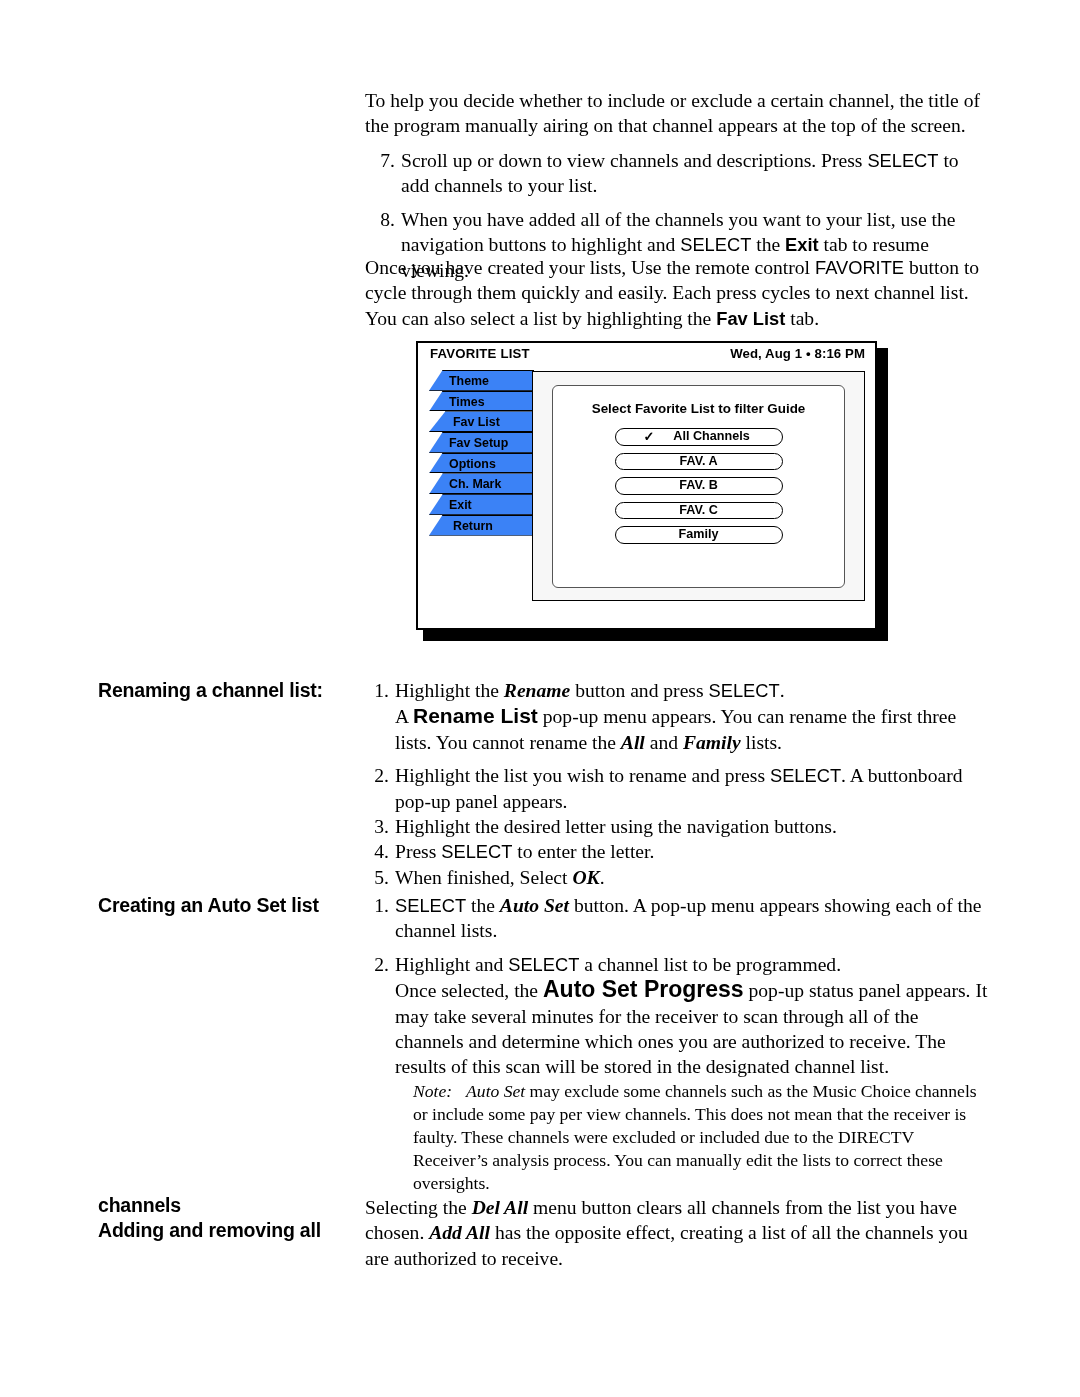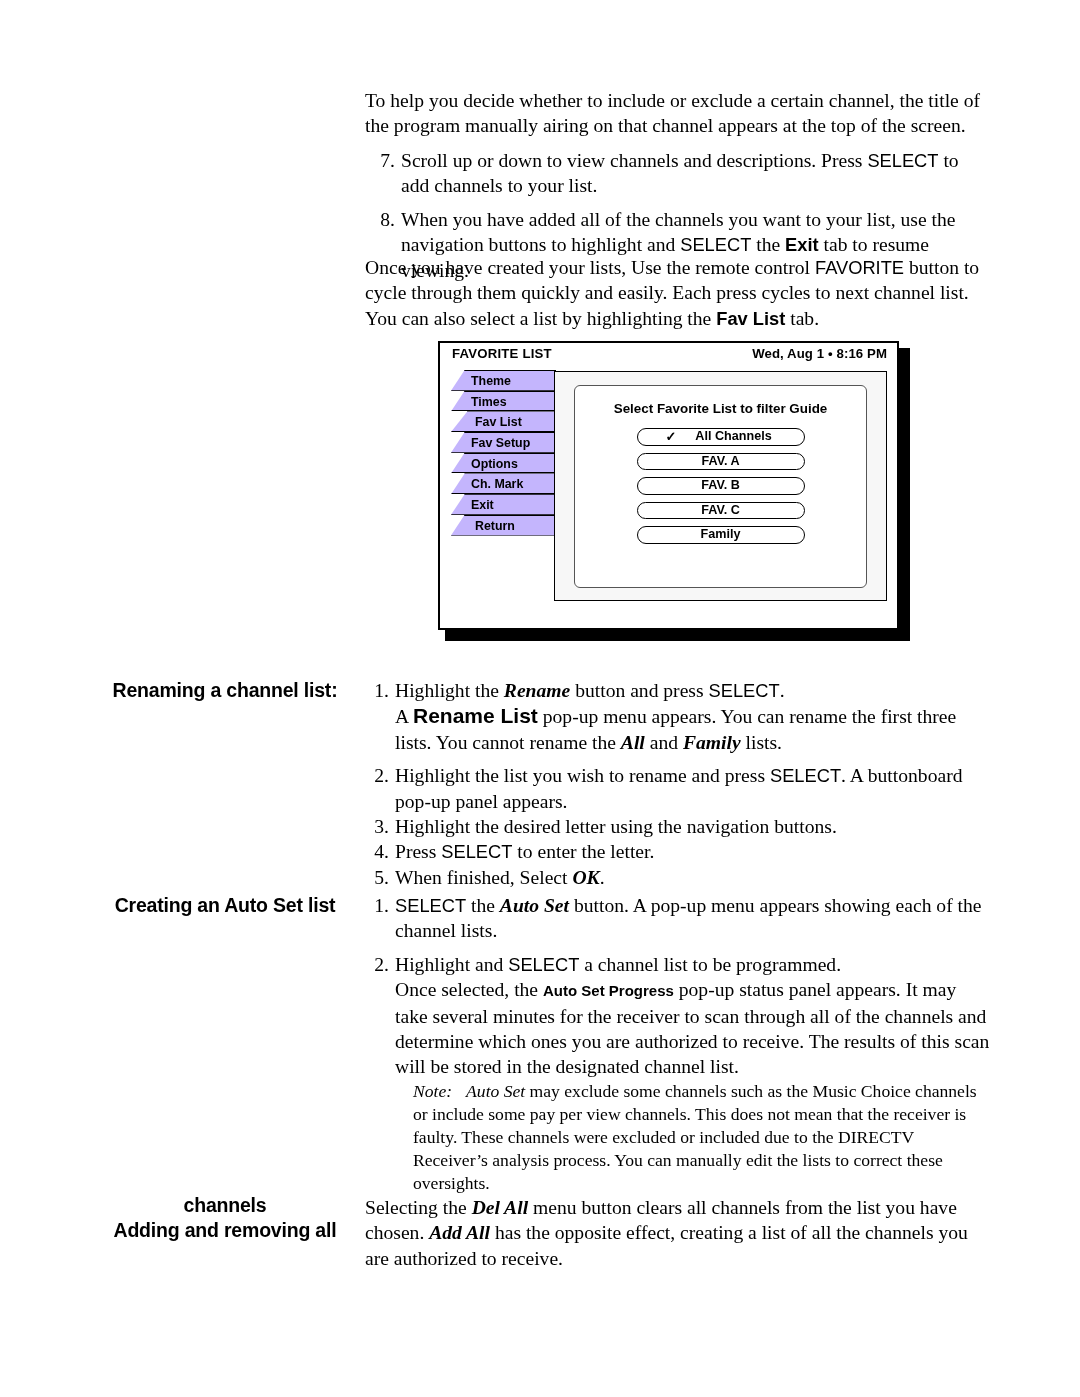--- a/index.html
+++ b/index.html
@@ -31,21 +31,21 @@
   
   .sec {
     position: absolute;
     left: 98px;
     width: 892px;
   }
   .sec-head {
     position: absolute;
     left: 0;
     width: 254px;
-    text-align: center;
+    text-align: left;
     font-family: "Liberation Sans", sans-serif;
     font-weight: bold;
     font-size: 19.5px;
     line-height: 25px;
     letter-spacing: -0.2px;
   }
   .sec-body {
     position: absolute;
     left: 267px;
     width: 625px;
@@ -91,21 +91,21 @@
     line-height: 23px;
     padding-left: 18px;
     text-indent: 0;
   }
   .note .lead { font-style: italic; }
   .note .gap { display: inline-block; width: 14px; }
 
   
   .tv-wrap {
     position: absolute;
-    left: 438px;
+    left: 416px;
     top: 341px;
     width: 519px;
     height: 300px;
   }
   .tv-shadow {
     position: absolute;
     left: 7px;
     top: 7px;
     width: 465px;
     height: 293px;
@@ -152,21 +152,21 @@
   }
   .tab {
     position: relative;
     height: 20.7px;
     margin-bottom: 0px;
     font-family: "Liberation Sans", sans-serif;
     font-weight: bold;
     font-size: 12.4px;
     line-height: 20px;
     color: #000;
-    background: #c4b5fd;
+    background: #3b82f6;
     border-top: 1.4px solid #000;
     border-right: 1.4px solid #000;
     border-bottom: 1.4px solid #000;
     box-sizing: border-box;
     
     clip-path: polygon(0% 100%, 13% 0%, 100% 0%, 100% 100%);
     padding-left: 20px;
   }
   .tab .tlabel { display: block; }
   .tab.narrow { width: 105px; }
@@ -400,21 +400,21 @@
     <div class="sec-body" style="top:0;">
 
       <div class="oitem">
         <span class="num">1.</span>
         <span class="itxt"><span class="sans" style="font-size:18.3px;">SELECT</span><span> the </span><span class="bi">Auto Set</span><span> button. A pop-up menu appears showing each of the channel lists.</span></span>
       </div>
 
       <div class="oitem" style="margin-top:8px;">
         <span class="num">2.</span>
         <span class="itxt"><span>Highlight and </span><span class="sans" style="font-size:18.3px;">SELECT</span><span> a channel list to be programmed.</span></span>
-        <span class="sub"><span>Once selected, the </span><span class="sans b" style="font-size:15px;">Auto Set Progress</span><span> pop-up status panel appears. It may take several minutes for the receiver to scan through all of the channels and determine which ones you are authorized to receive. The results of this scan will be stored in the designated channel list.</span></span>
+        <span class="sub"><span>Once selected, the </span><span class="sans b" style="font-size:23px;">Auto Set Progress</span><span> pop-up status panel appears. It may take several minutes for the receiver to scan through all of the channels and determine which ones you are authorized to receive. The results of this scan will be stored in the designated channel list.</span></span>
 
         <div class="note">
           <span class="lead">Note:</span><span class="gap"></span><span class="i">Auto Set</span><span> may exclude some channels such as the Music Choice channels or include some pay per view channels. This does not mean that the receiver is faulty. These channels were excluded or included due to the DIRECTV Receiver’s analysis process. You can manually edit the lists to correct these oversights.</span>
         </div>
       </div>
 
     </div>
   </div>
 
   <div class="sec" style="top:1193px;">

